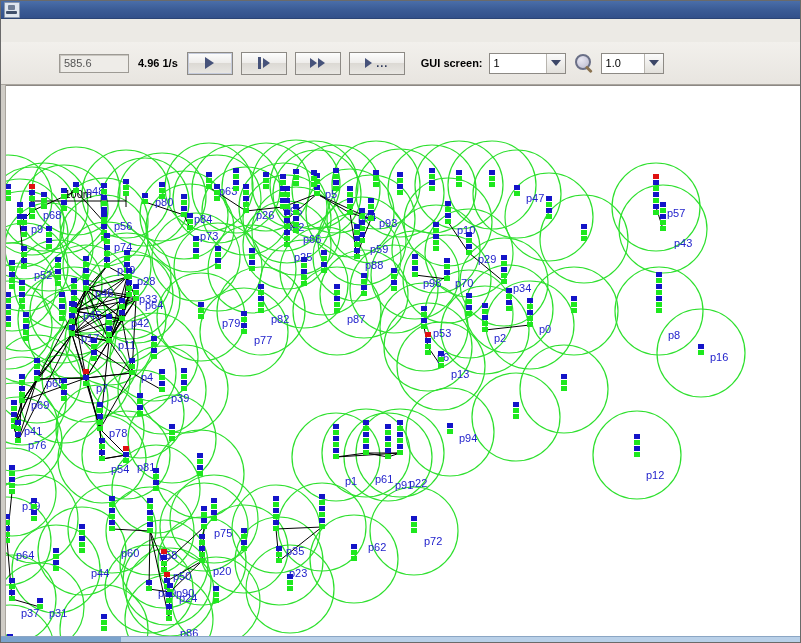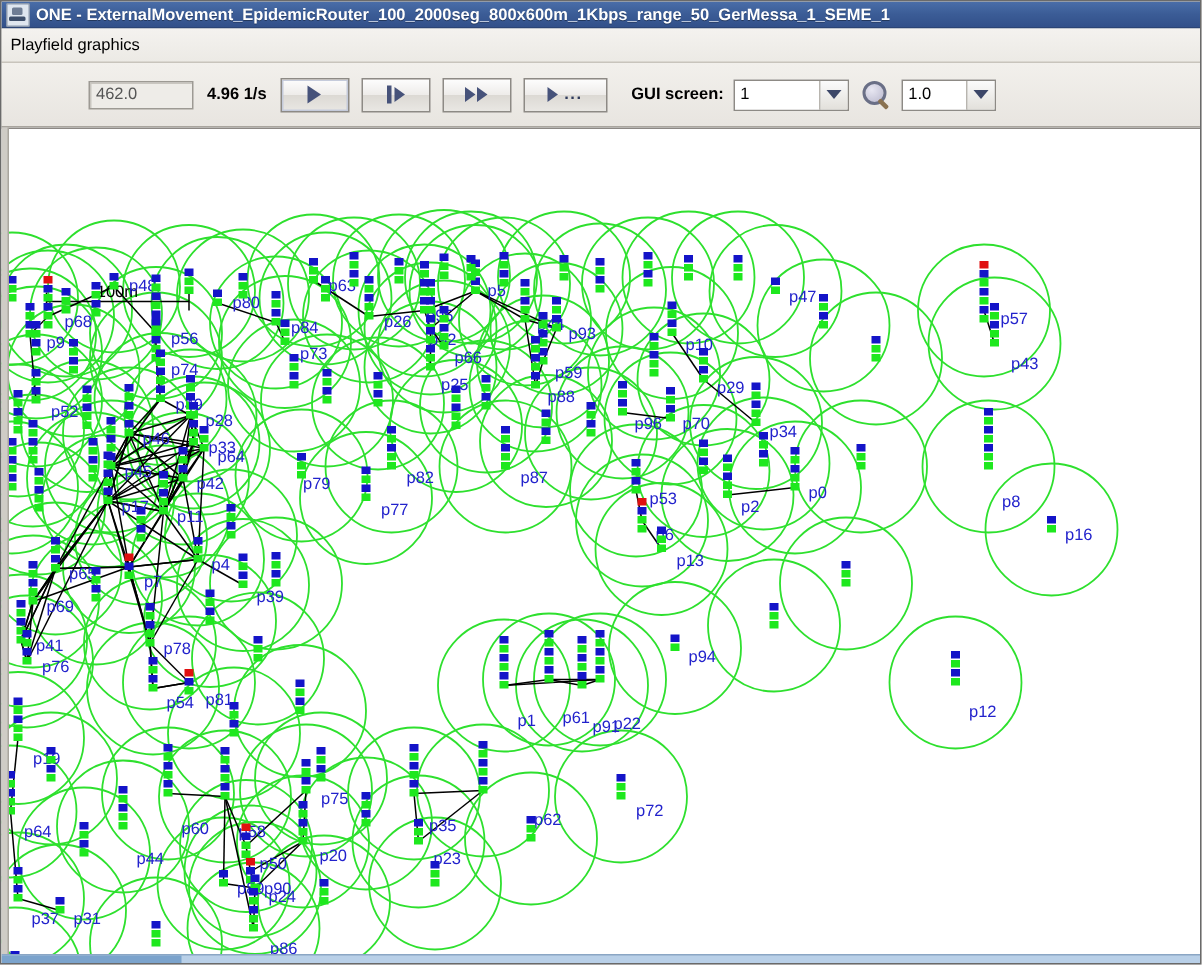--- a/index.html
+++ b/index.html
@@ -168,29 +168,25 @@
   }
   .scale-text{font-family:"Liberation Sans",sans-serif;font-size:11px;fill:#000;}
 </style>
 </head>
 <body>
 
 <div id="app">
 
   <div id="titlebar">
     <div class="tb-icon"></div>
-    <div id="title-text">ONE - ExternalMovement_EpidemicRouter_100_2000seg_800x600m_1Kbps_range_50_GerMessa_1_SEME_1</div>
   </div>
 
-  <div id="menustrip">
-    <div class="menu-label">Playfield graphics</div>
-  </div>
 
   <div id="toolbar">
-    <div class="tfield">462.0</div>
+    <div class="tfield">585.6</div>
     <div class="speed-label">4.96 1/s</div>
 
     <div class="tbtn focused">
       <span class="tri"></span>
     </div>
     <div class="tbtn">
       <span class="bar"></span>
       <span class="tri small"></span>
     </div>
     <div class="tbtn">
@@ -644,21 +640,21 @@
             <span class="cell" style="background: rgb(30, 232, 30); top: 6px; left: 0px;"></span>
             <span class="cell" style="background: rgb(20, 20, 200); top: 12px; left: 0px;"></span>
             <span class="cell" style="background: rgb(30, 232, 30); top: 18px; left: 0px;"></span>
             <span class="cell" style="background: rgb(30, 232, 30); top: 24px; left: 0px;"></span>
             <span class="lbl" style="left: 12px; top: 26px;">p11</span>
           </div>
           <div class="node" style="left: 197px; top: 216px;">
             <span class="cell" style="background: rgb(20, 20, 200); top: 0px; left: 0px;"></span>
             <span class="cell" style="background: rgb(30, 232, 30); top: 6px; left: 0px;"></span>
             <span class="cell" style="background: rgb(30, 232, 30); top: 12px; left: 0px;"></span>
-            <span class="lbl" style="left: 4px; top: 16px;">p79</span>
+            <span class="lbl" style="left: 24px; top: 16px;">p79</span>
           </div>
           <div class="node" style="left: 257px; top: 198px;">
             <span class="cell" style="background: rgb(20, 20, 200); top: 0px; left: 0px;"></span>
             <span class="cell" style="background: rgb(30, 232, 30); top: 6px; left: 0px;"></span>
             <span class="cell" style="background: rgb(20, 20, 200); top: 12px; left: 0px;"></span>
             <span class="cell" style="background: rgb(30, 232, 30); top: 18px; left: 0px;"></span>
             <span class="cell" style="background: rgb(30, 232, 30); top: 24px; left: 0px;"></span>
             <span class="lbl" style="left: 13px; top: 30px;">p82</span>
           </div>
           <div class="node" style="left: 240px; top: 225px;">
@@ -1071,21 +1067,21 @@
             <span class="cell" style="background: rgb(30, 232, 30); top: 12px; left: 0px;"></span>
             <span class="lbl" style="left: 13px; top: 22px;">p23</span>
           </div>
           <div class="node" style="left: 318px; top: 408px;">
             <span class="cell" style="background: rgb(20, 20, 200); top: 0px; left: 0px;"></span>
             <span class="cell" style="background: rgb(30, 232, 30); top: 6px; left: 0px;"></span>
             <span class="cell" style="background: rgb(20, 20, 200); top: 12px; left: 0px;"></span>
             <span class="cell" style="background: rgb(30, 232, 30); top: 18px; left: 0px;"></span>
             <span class="cell" style="background: rgb(20, 20, 200); top: 24px; left: 0px;"></span>
             <span class="cell" style="background: rgb(30, 232, 30); top: 30px; left: 0px;"></span>
-            <span class="lbl" style="left: 1px; top: 48px; padding-left: 36px;">p62</span>
+            <span class="lbl" style="left: 13px; top: 48px; padding-left: 36px;">p62</span>
           </div>
           <div class="node" style="left: 410px; top: 430px;">
             <span class="cell" style="background: rgb(20, 20, 200); top: 0px; left: 0px;"></span>
             <span class="cell" style="background: rgb(30, 232, 30); top: 6px; left: 0px;"></span>
             <span class="cell" style="background: rgb(30, 232, 30); top: 12px; left: 0px;"></span>
             <span class="lbl" style="left: 13px; top: 20px;">p72</span>
           </div>
           <div class="node" style="left: 332px; top: 338px;">
             <span class="cell" style="background: rgb(20, 20, 200); top: 0px; left: 0px;"></span>
             <span class="cell" style="background: rgb(30, 232, 30); top: 6px; left: 0px;"></span>

